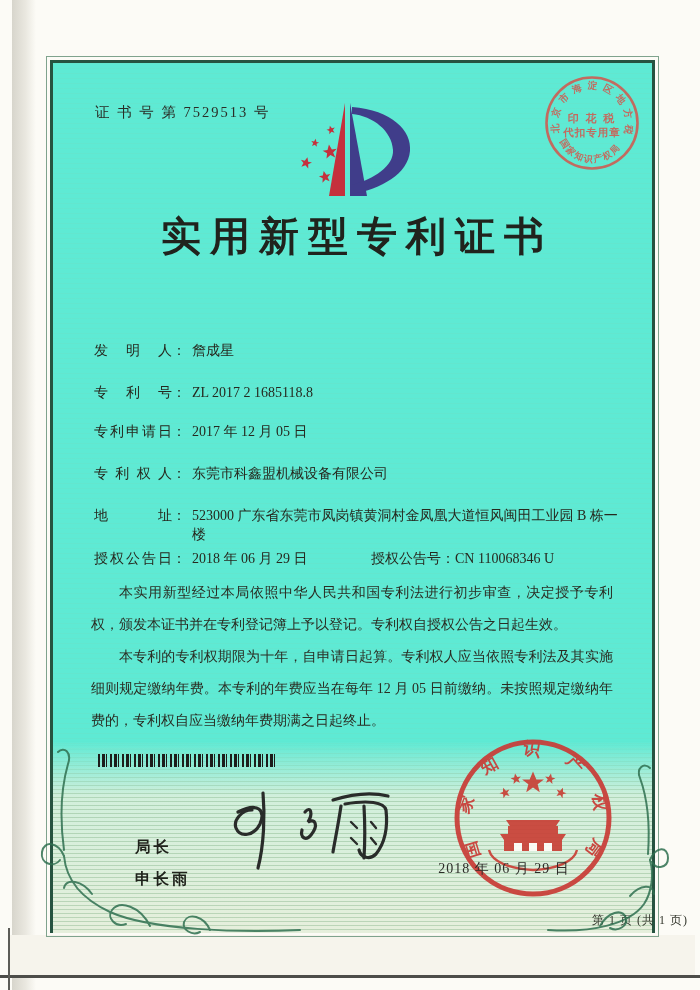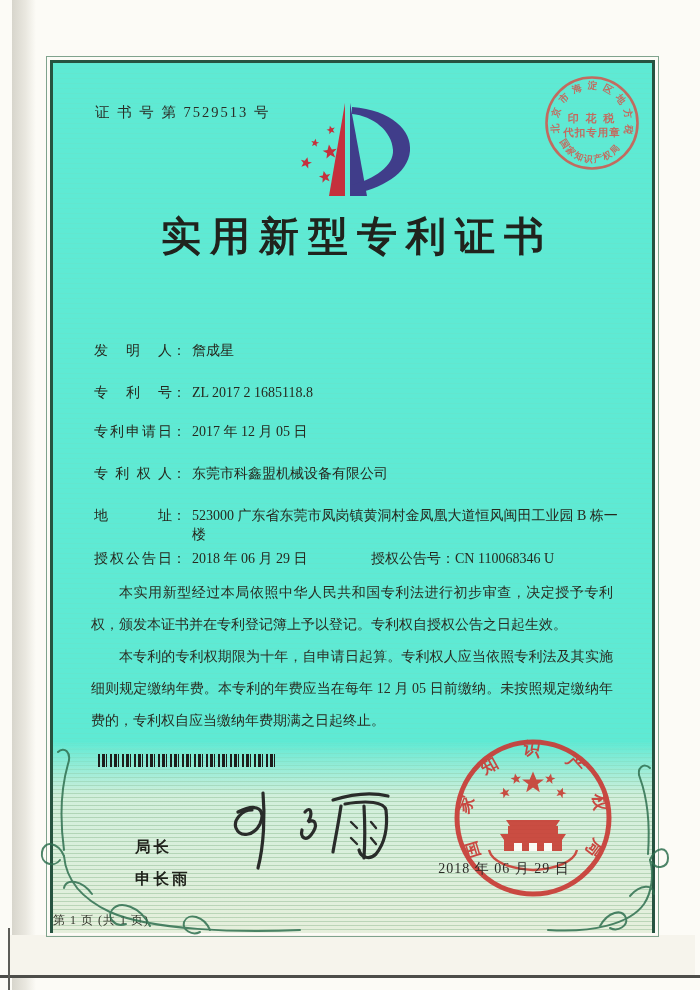--- a/index.html
+++ b/index.html
@@ -58,22 +58,22 @@
 
   .barcode{position:absolute;left:45px;top:691px;width:180px;height:13px;
     background:repeating-linear-gradient(90deg,#1d1d1b 0 2px,transparent 2px 4px,#1d1d1b 4px 7px,transparent 7px 8px,#1d1d1b 8px 9px,transparent 9px 12px);}
 
   .director{position:absolute;left:82px;top:774px;font-size:15.5px;font-weight:600;color:#20231c;}
   .director div{margin-bottom:11px;letter-spacing:3px;}
 
   .seal-date{position:absolute;left:373px;top:797px;width:156px;text-align:center;
     font-size:14px;color:#2c2c28;z-index:6;letter-spacing:1px;}
 
-  .footer{position:absolute;left:0;top:849px;width:100%;text-align:left;
-    font-size:12px;letter-spacing:1px;color:#33362c;}
+  .footer{position:absolute;left:0;top:849px;width:100%;text-align:right;
+    font-size:12px;letter-spacing:1px;color:#33362c;padding-left:36px;}
 
   svg.overlay{position:absolute;left:0;top:0;width:700px;height:990px;z-index:5;pointer-events:none;}
 </style>
 </head>
 <body>
 
 <div class="page">
   <div class="scan-left-edge"></div>
   <div class="scan-under-paper"></div>
   <div class="scan-bottom-edge"></div>

